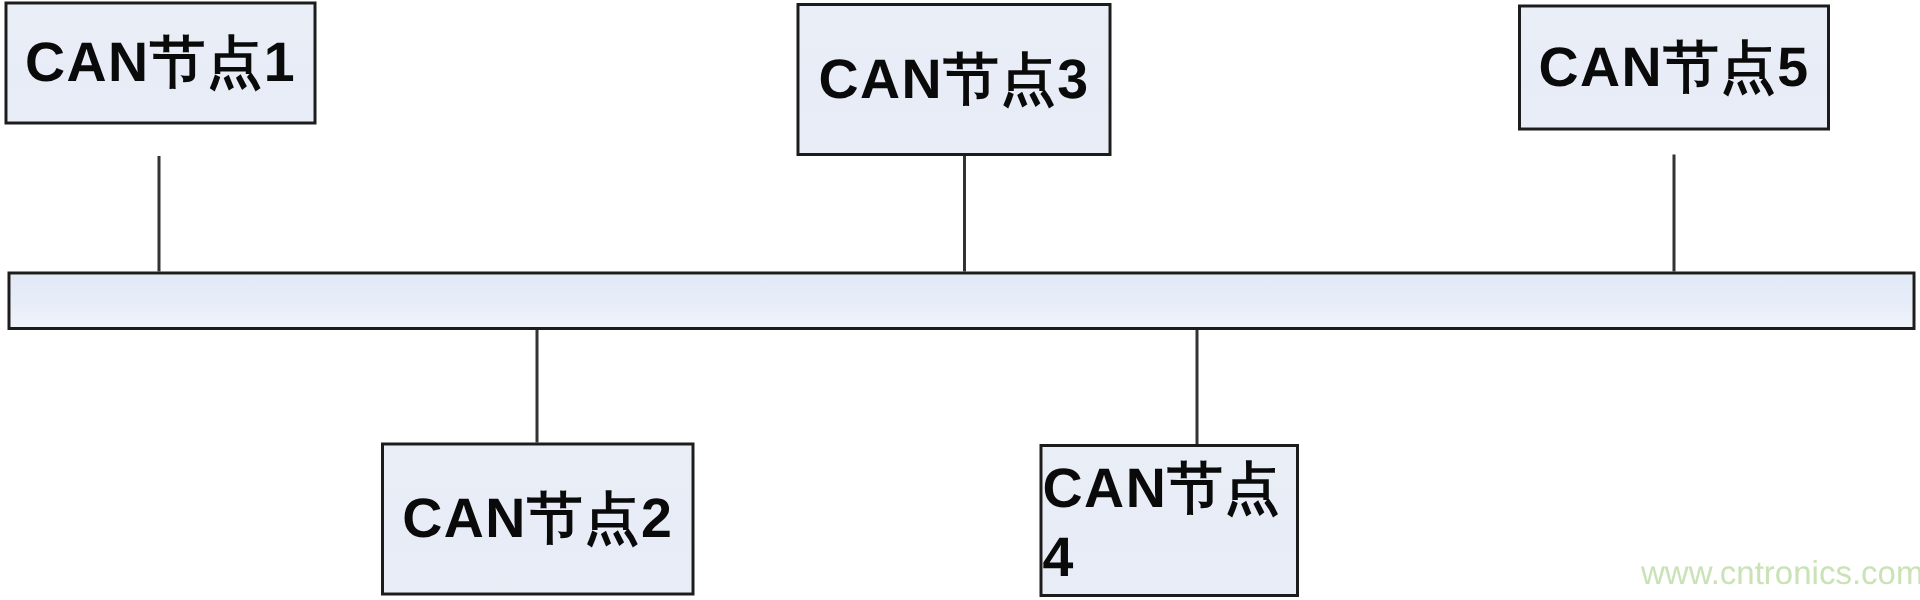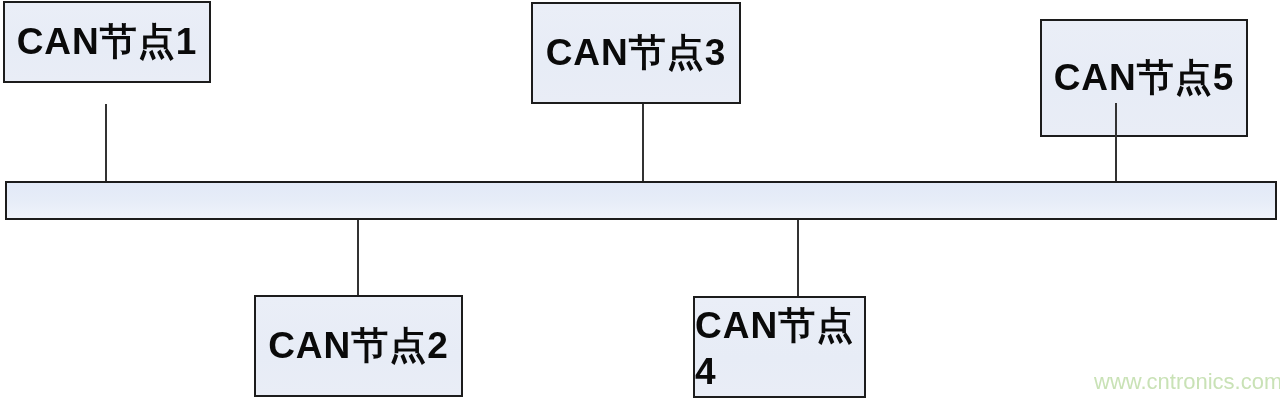--- a/index.html
+++ b/index.html
@@ -23,21 +23,21 @@
     display: flex;
     align-items: center;
     justify-content: center;
     font-size: 37px;
     font-weight: 800;
     color: #0a0a0a;
     letter-spacing: 1px;
   }
   #node1 { left: 3px;    top: 1px;   width: 208px; height: 82px; }
   #node3 { left: 531px;  top: 2px;   width: 210px; height: 102px; align-items: center; }
-  #node5 { left: 1012px; top: 19px;   width: 208px; height: 118px; margin-left: 28px; }
+  #node5 { left: 1012px; top: 3px;   width: 208px; height: 84px; }
   #node2 { left: 254px;  top: 295px; width: 209px; height: 102px; }
   #node4 { left: 693px;  top: 296px; width: 173px; height: 102px; }
 
   #bus {
     position: absolute;
     left: 5px;
     top: 181px;
     width: 1272px;
     height: 39px;
     box-sizing: border-box;

